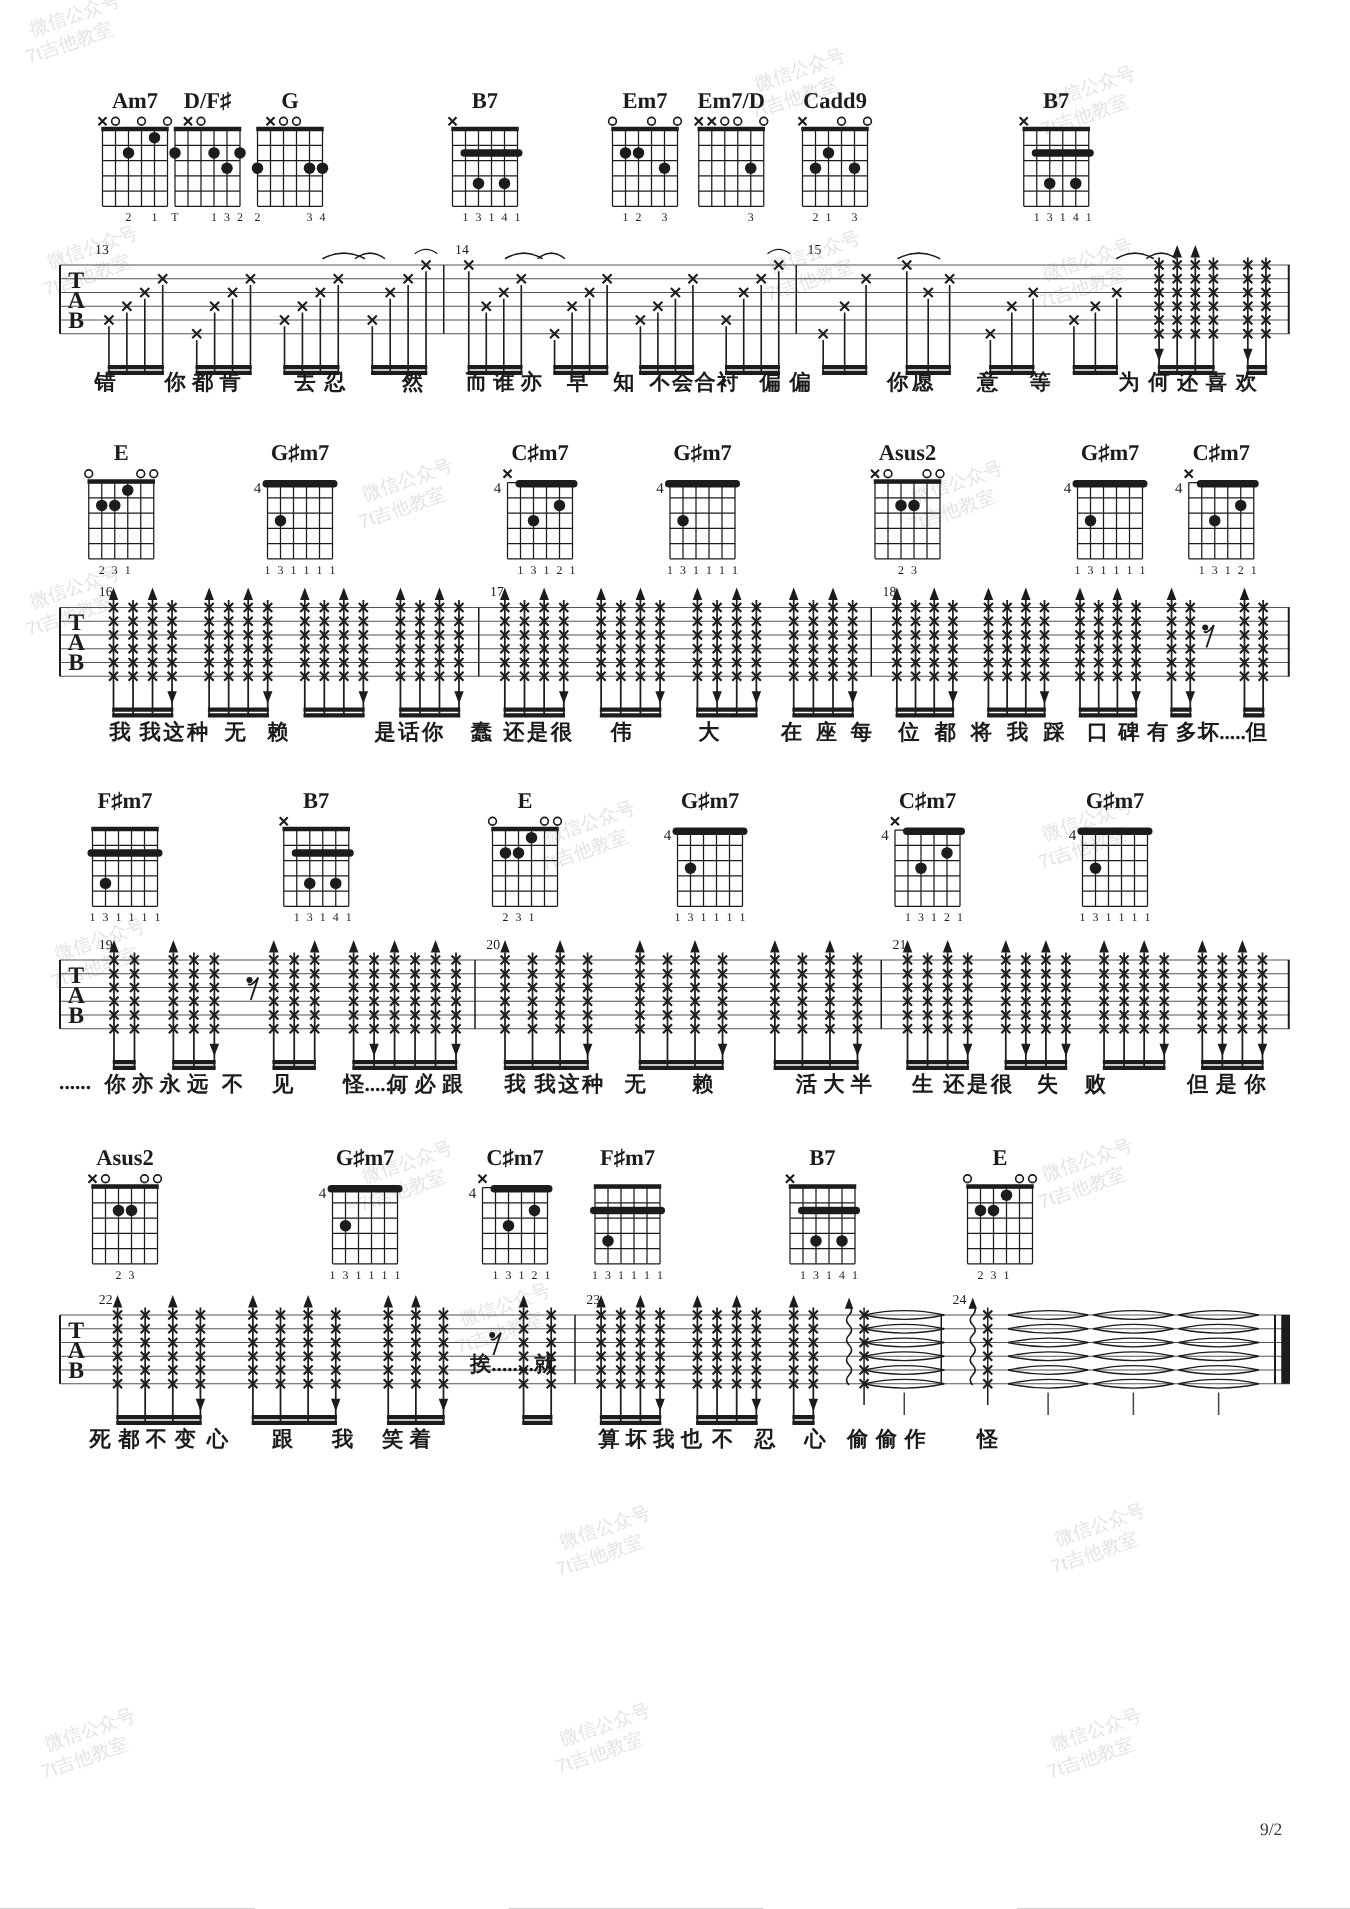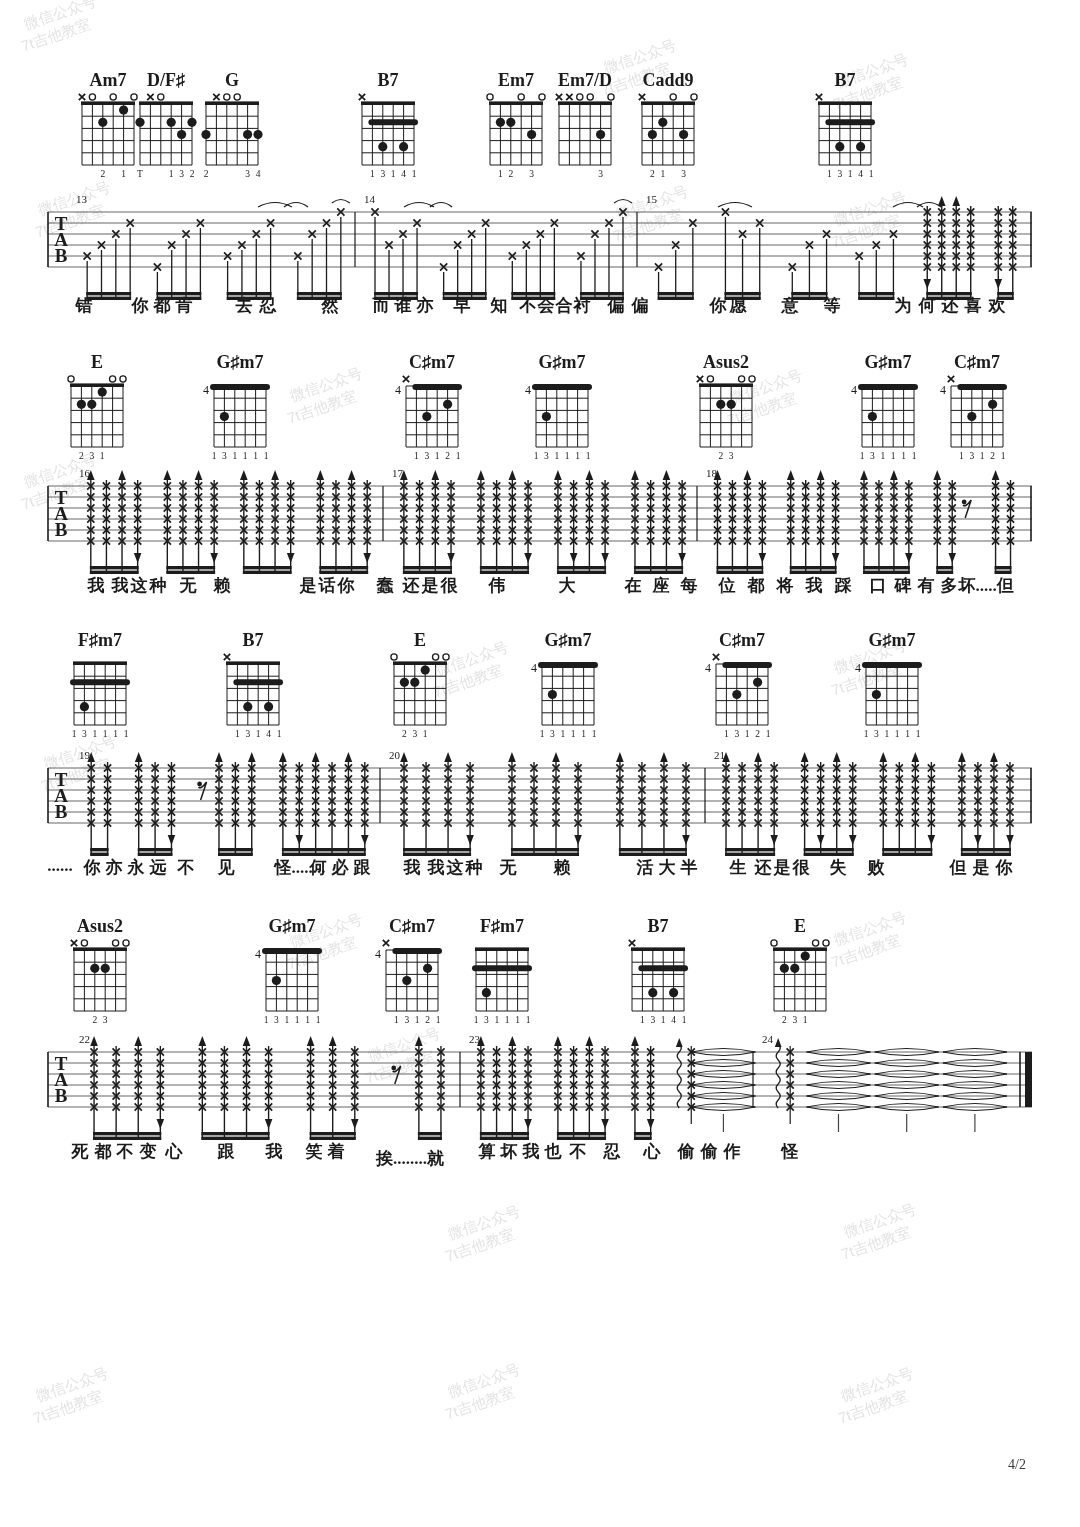--- a/index.html
+++ b/index.html
@@ -2051,27 +2051,27 @@
       </svg>
       <span class="lyr" style="left: 80px; top: 1140px;">死</span>
       <span class="lyr" style="left: 103px; top: 1140px;">都</span>
       <span class="lyr" style="left: 125px; top: 1140px;">不</span>
       <span class="lyr" style="left: 148px; top: 1140px;">变</span>
       <span class="lyr" style="left: 174px; top: 1140px;">心</span>
       <span class="lyr" style="left: 226px; top: 1140px;">跟</span>
       <span class="lyr" style="left: 274px; top: 1140px;">我</span>
       <span class="lyr" style="left: 314px; top: 1140px;">笑</span>
       <span class="lyr" style="left: 336px; top: 1140px;">着</span>
-      <span class="lyr" style="left: 410px; top: 1147px;">挨........就</span>
+      <span class="lyr" style="left: 410px; top: 1080px;">挨........就</span>
       <span class="lyr" style="left: 487px; top: 1140px;">算</span>
       <span class="lyr" style="left: 509px; top: 1140px;">坏</span>
       <span class="lyr" style="left: 531px; top: 1140px;">我</span>
       <span class="lyr" style="left: 553px; top: 1140px;">也</span>
       <span class="lyr" style="left: 578px; top: 1140px;">不</span>
       <span class="lyr" style="left: 612px; top: 1140px;">忍</span>
       <span class="lyr" style="left: 652px; top: 1140px;">心</span>
       <span class="lyr" style="left: 686px; top: 1140px;">偷</span>
       <span class="lyr" style="left: 709px; top: 1140px;">偷</span>
       <span class="lyr" style="left: 732px; top: 1140px;">作</span>
       <span class="lyr" style="left: 790px; top: 1140px;">怪</span>
     </main>
-  <span class="pgnum">4/2</span>
+  <span class="pgnum">9/2</span>
 </div>
 
 </body></html>

